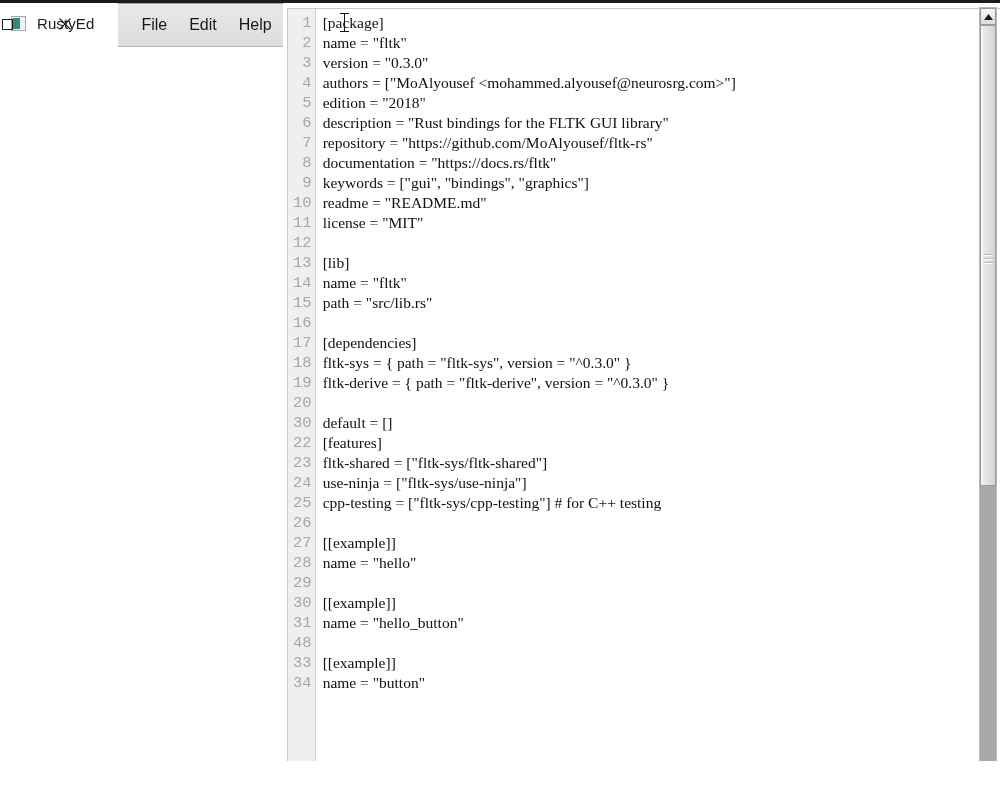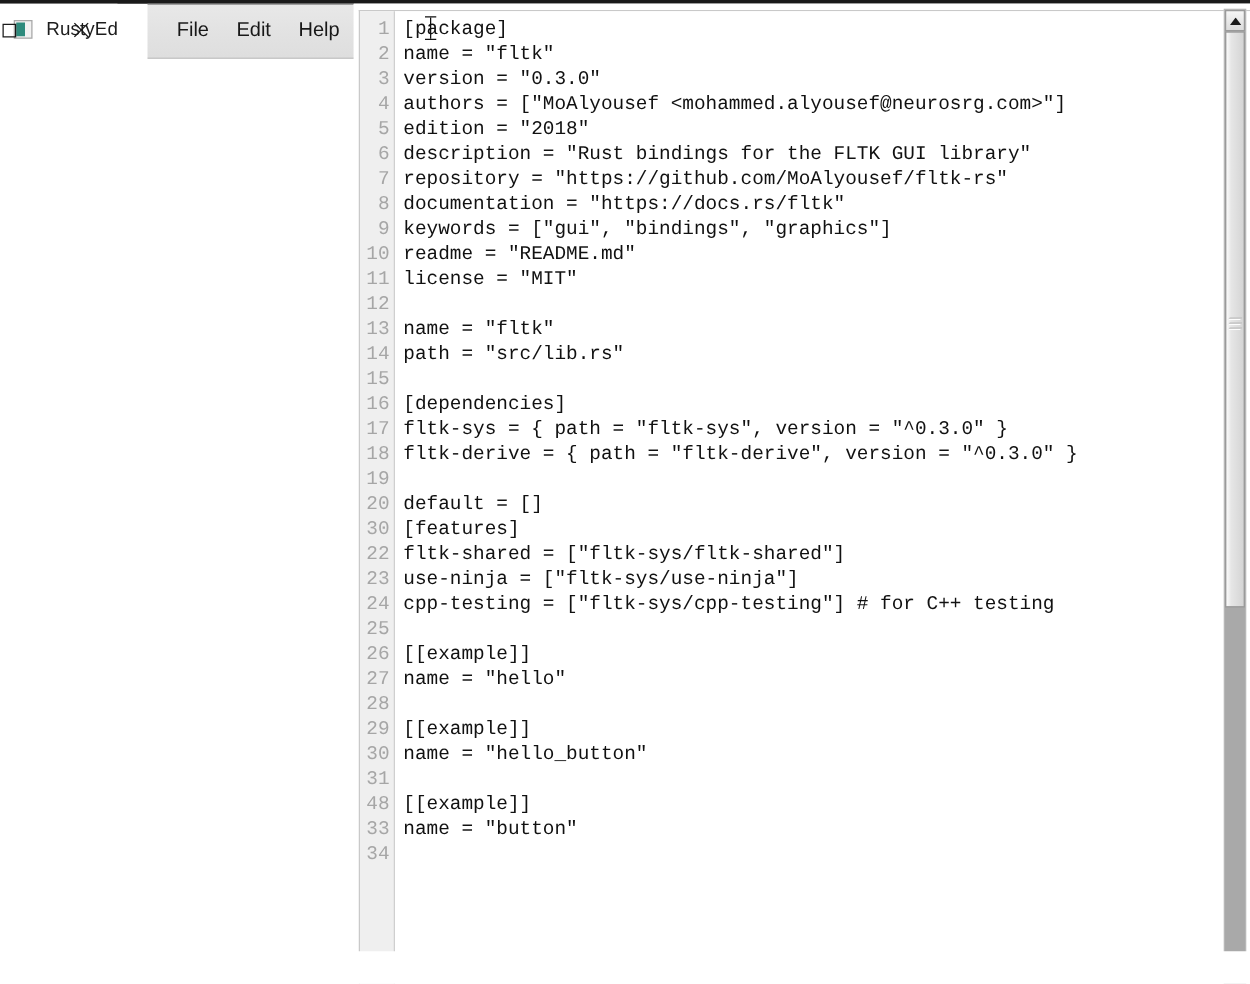--- a/index.html
+++ b/index.html
@@ -140,21 +140,21 @@
 
   .codearea {
     flex: 1 1 auto;
     position: relative;
     background: #ffffff;
     padding-top: 4px;
     padding-left: 7px;
     overflow: hidden;
   }
   .codearea .cl {
-    font-family: Liberation Mono, monospace;
+    font-family: Liberation Serif, serif;
     font-size: 15.5px;
     line-height: 20px;
     color: #111111;
     white-space: pre;
     letter-spacing: 0px;
   }
 
   
   .ibeam {
     position: absolute;
@@ -386,20 +386,21 @@
           <div class="cl">version = "0.3.0"</div>
           <div class="cl">authors = ["MoAlyousef &lt;mohammed.alyousef@neurosrg.com&gt;"]</div>
           <div class="cl">edition = "2018"</div>
           <div class="cl">description = "Rust bindings for the FLTK GUI library"</div>
           <div class="cl">repository = "https://github.com/MoAlyousef/fltk-rs"</div>
           <div class="cl">documentation = "https://docs.rs/fltk"</div>
           <div class="cl">keywords = ["gui", "bindings", "graphics"]</div>
           <div class="cl">readme = "README.md"</div>
           <div class="cl">license = "MIT"</div>
           <div class="cl">&nbsp;</div>
+          <div class="cl">[lib]</div>
           <div class="cl">name = "fltk"</div>
           <div class="cl">path = "src/lib.rs"</div>
           <div class="cl">&nbsp;</div>
           <div class="cl">[dependencies]</div>
           <div class="cl">fltk-sys = { path = "fltk-sys", version = "^0.3.0" }</div>
           <div class="cl">fltk-derive = { path = "fltk-derive", version = "^0.3.0" }</div>
           <div class="cl">&nbsp;</div>
           <div class="cl">default = []</div>
           <div class="cl">[features]</div>
           <div class="cl">fltk-shared = ["fltk-sys/fltk-shared"]</div>

